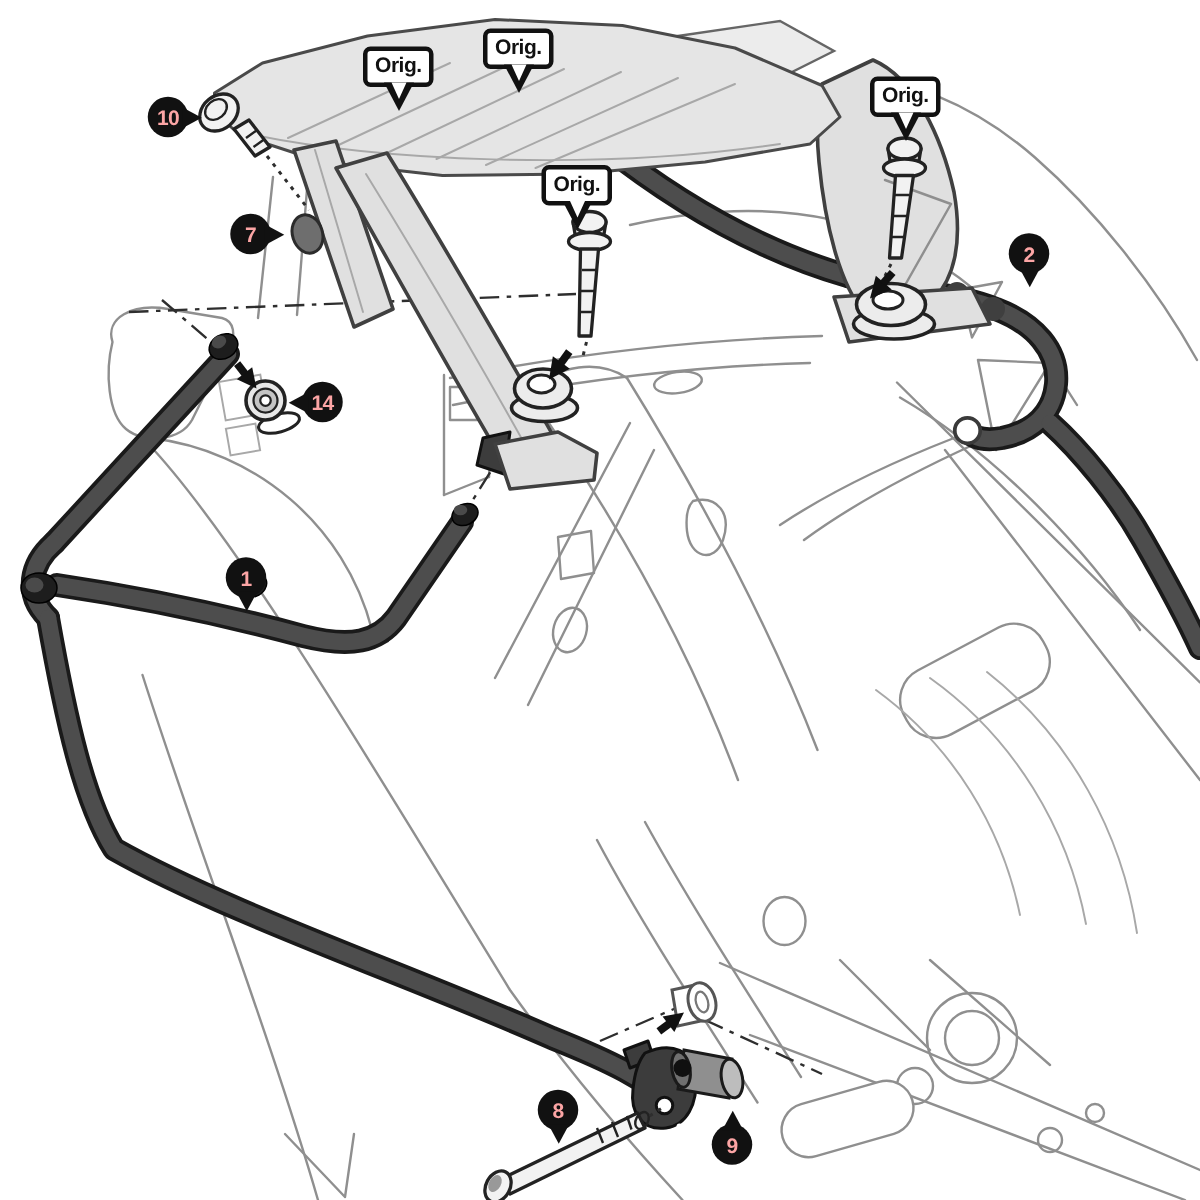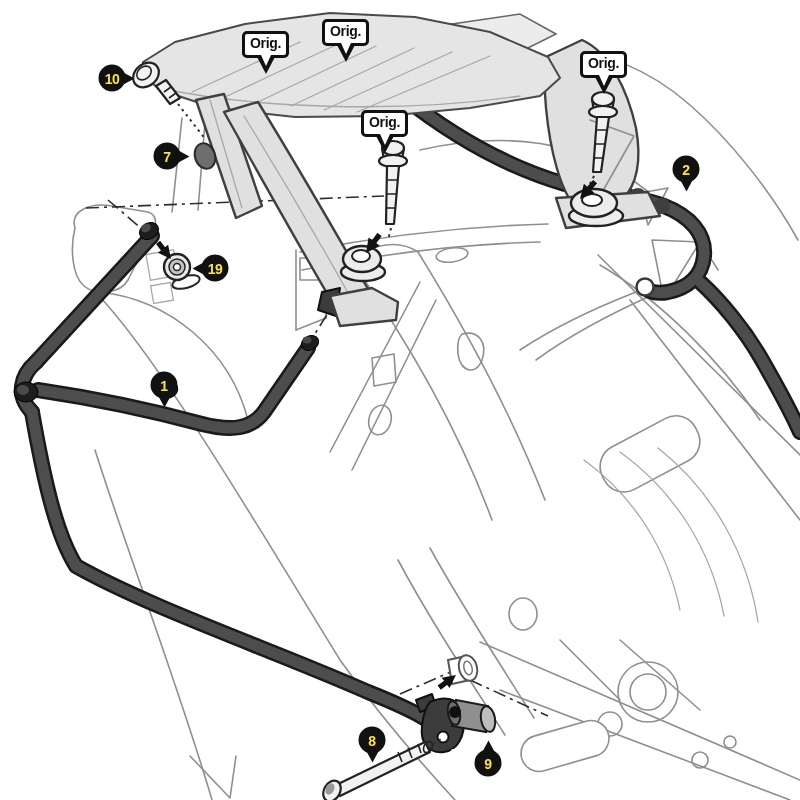--- a/index.html
+++ b/index.html
@@ -8,21 +8,21 @@
     overflow:hidden; font-family:"Liberation Sans", sans-serif;text-align:center;
   }
   .stage svg { position:absolute; left:0; top:0; }
 
   
   .marker {
     position:absolute; width:27px; height:27px; background:#111; border-radius:50%;
     display:flex; align-items:center; justify-content:center;
     transform:translate(-50%,-50%); z-index:6;
   }
-  .marker .num { color:#fde047; font-weight:bold; font-size:14px; letter-spacing:-0.5px; }
+  .marker .num { color:#fca5a5; font-weight:bold; font-size:14px; letter-spacing:-0.5px; }
   .marker::after { content:""; position:absolute; width:0; height:0; border:7px solid transparent; }
   .tail-right::after { left:100%; margin-left:-4px; top:50%; transform:translateY(-50%);
     border-left:13px solid #111; border-right:0; }
   .tail-left::after  { right:100%; margin-right:-4px; top:50%; transform:translateY(-50%);
     border-right:13px solid #111; border-left:0; }
   .tail-down::after  { top:100%; margin-top:-4px; left:50%; transform:translateX(-50%);
     border-top:13px solid #111; border-bottom:0; }
   .tail-up::after    { bottom:100%; margin-bottom:-4px; left:50%; transform:translateX(-50%);
     border-bottom:13px solid #111; border-top:0; }
 
@@ -287,21 +287,21 @@
     <span>Orig.</span>
   </div>
 
   <div class="marker tail-right" style="left:112px; top:78px;">
     <span class="num">10</span>
   </div>
   <div class="marker tail-right" style="left:167px; top:156px;">
     <span class="num">7</span>
   </div>
   <div class="marker tail-left" style="left:215px; top:268px;">
-    <span class="num">19</span>
+    <span class="num">14</span>
   </div>
   <div class="marker tail-down" style="left:164px; top:385px;">
     <span class="num">1</span>
   </div>
   <div class="marker tail-down" style="left:686px; top:169px;">
     <span class="num">2</span>
   </div>
   <div class="marker tail-down" style="left:372px; top:740px;">
     <span class="num">8</span>
   </div>

